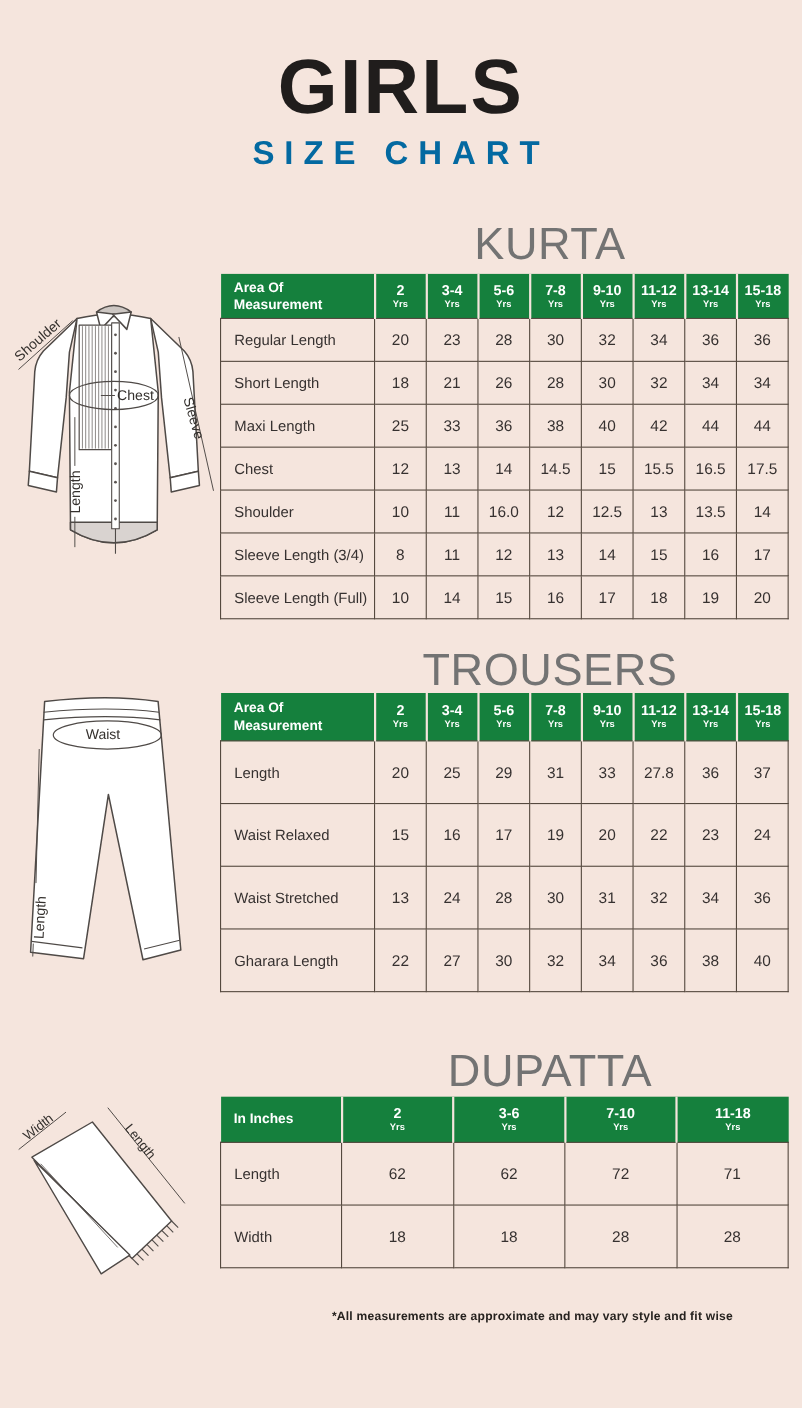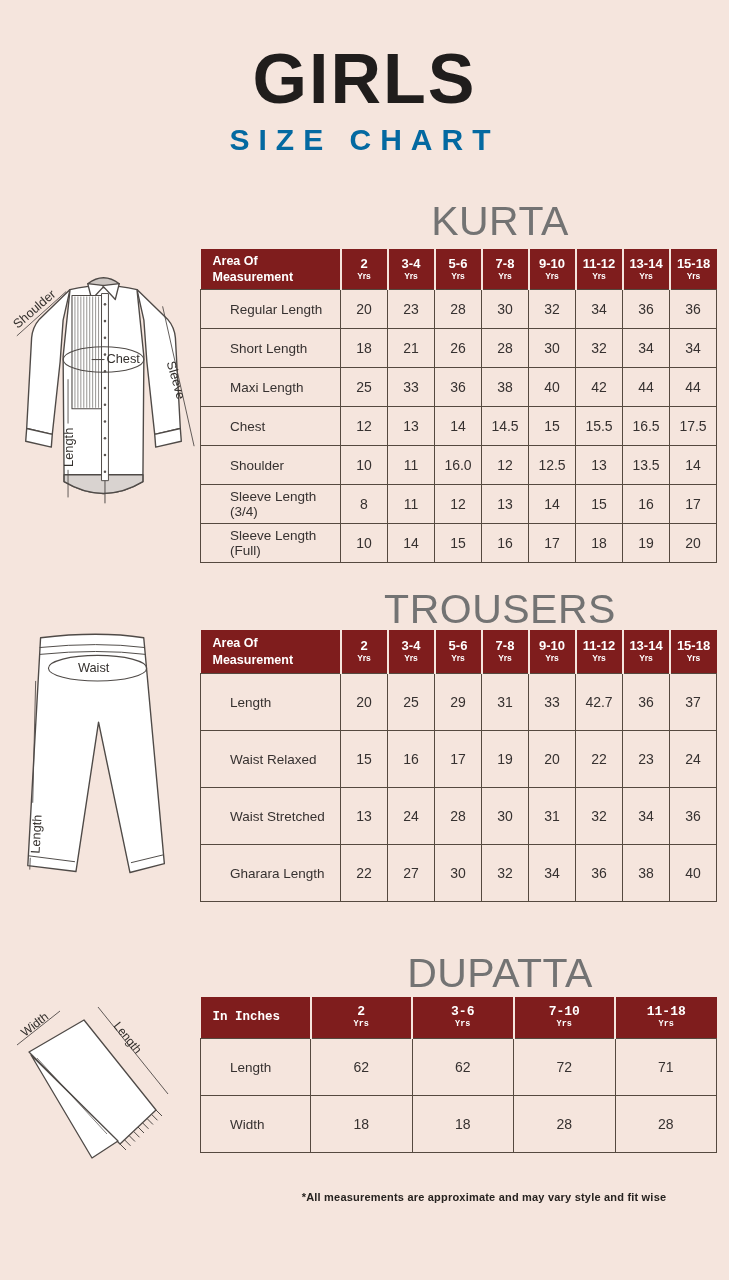--- a/index.html
+++ b/index.html
@@ -20,30 +20,30 @@
     font-size:41px;font-weight:400;letter-spacing:.5px;color:#737373;white-space:nowrap;}
   #sec-title-0{top:198px;}
   #sec-title-1{top:586px;}
   #sec-title-2{top:950px;}
   
   .tablewrap{position:absolute;left:200px;width:517px;}
   #table-0{top:249px;}
   #table-1{top:630px;}
   #table-2{top:997px;}
   table{border-collapse:collapse;table-layout:fixed;width:100%;}
-  th{background:#7f1d1d;color:#fff;font-weight:700;vertical-align:middle;padding:0;}
+  th{background:#15803d;color:#fff;font-weight:700;vertical-align:middle;padding:0;}
   th + th{border-left:2px solid #f5e5dd;}
   th.corner{text-align:left;padding:3px 6px 3px 12px;font-size:12.5px;line-height:1.3;white-space:pre-line;}
   th .size{font-size:13px;line-height:1.15;text-align:center;}
   th .unit{font-size:8.5px;line-height:1.15;text-align:center;}
   td{border:1px solid #55493f;text-align:center;font-size:14px;color:#363130;background:#f5e5dd;}
-  td.rowlabel{text-align:left;padding-left:29px;font-size:13.5px;}
+  td.rowlabel{text-align:left;padding-left:12px;font-size:13.5px;}
   #table-0 th{height:34px;} #table-0 td{height:36px;}
   #table-1 th{height:37px;} #table-1 td{height:54px;}
-  #table-2 th{height:35px;font-family:Liberation Mono, monospace;} #table-2 td{height:54px;}
+  #table-2 th{height:35px;} #table-2 td{height:54px;}
   
   .illus{position:absolute;}
   #ill-kurta{left:5px;top:263px;}
   #ill-trousers{left:15px;top:622px;}
   #ill-dupatta{left:8px;top:995px;}
   .illus text{fill:#34302d;font-family:"Liberation Sans",sans-serif;}
   
   .footnote{position:absolute;top:1191px;left:484px;transform:translateX(-50%);
     white-space:nowrap;font-size:11px;font-weight:700;letter-spacing:.2px;color:#26221f;}
 </style>
@@ -245,21 +245,21 @@
           </tr>
         </thead>
         <tbody>
           <tr>
             <td class="rowlabel">Length</td>
             <td>20</td>
             <td>25</td>
             <td>29</td>
             <td>31</td>
             <td>33</td>
-            <td>42.7</td>
+            <td>27.8</td>
             <td>36</td>
             <td>37</td>
           </tr>
           <tr>
             <td class="rowlabel">Waist Relaxed</td>
             <td>15</td>
             <td>16</td>
             <td>17</td>
             <td>19</td>
             <td>20</td>

